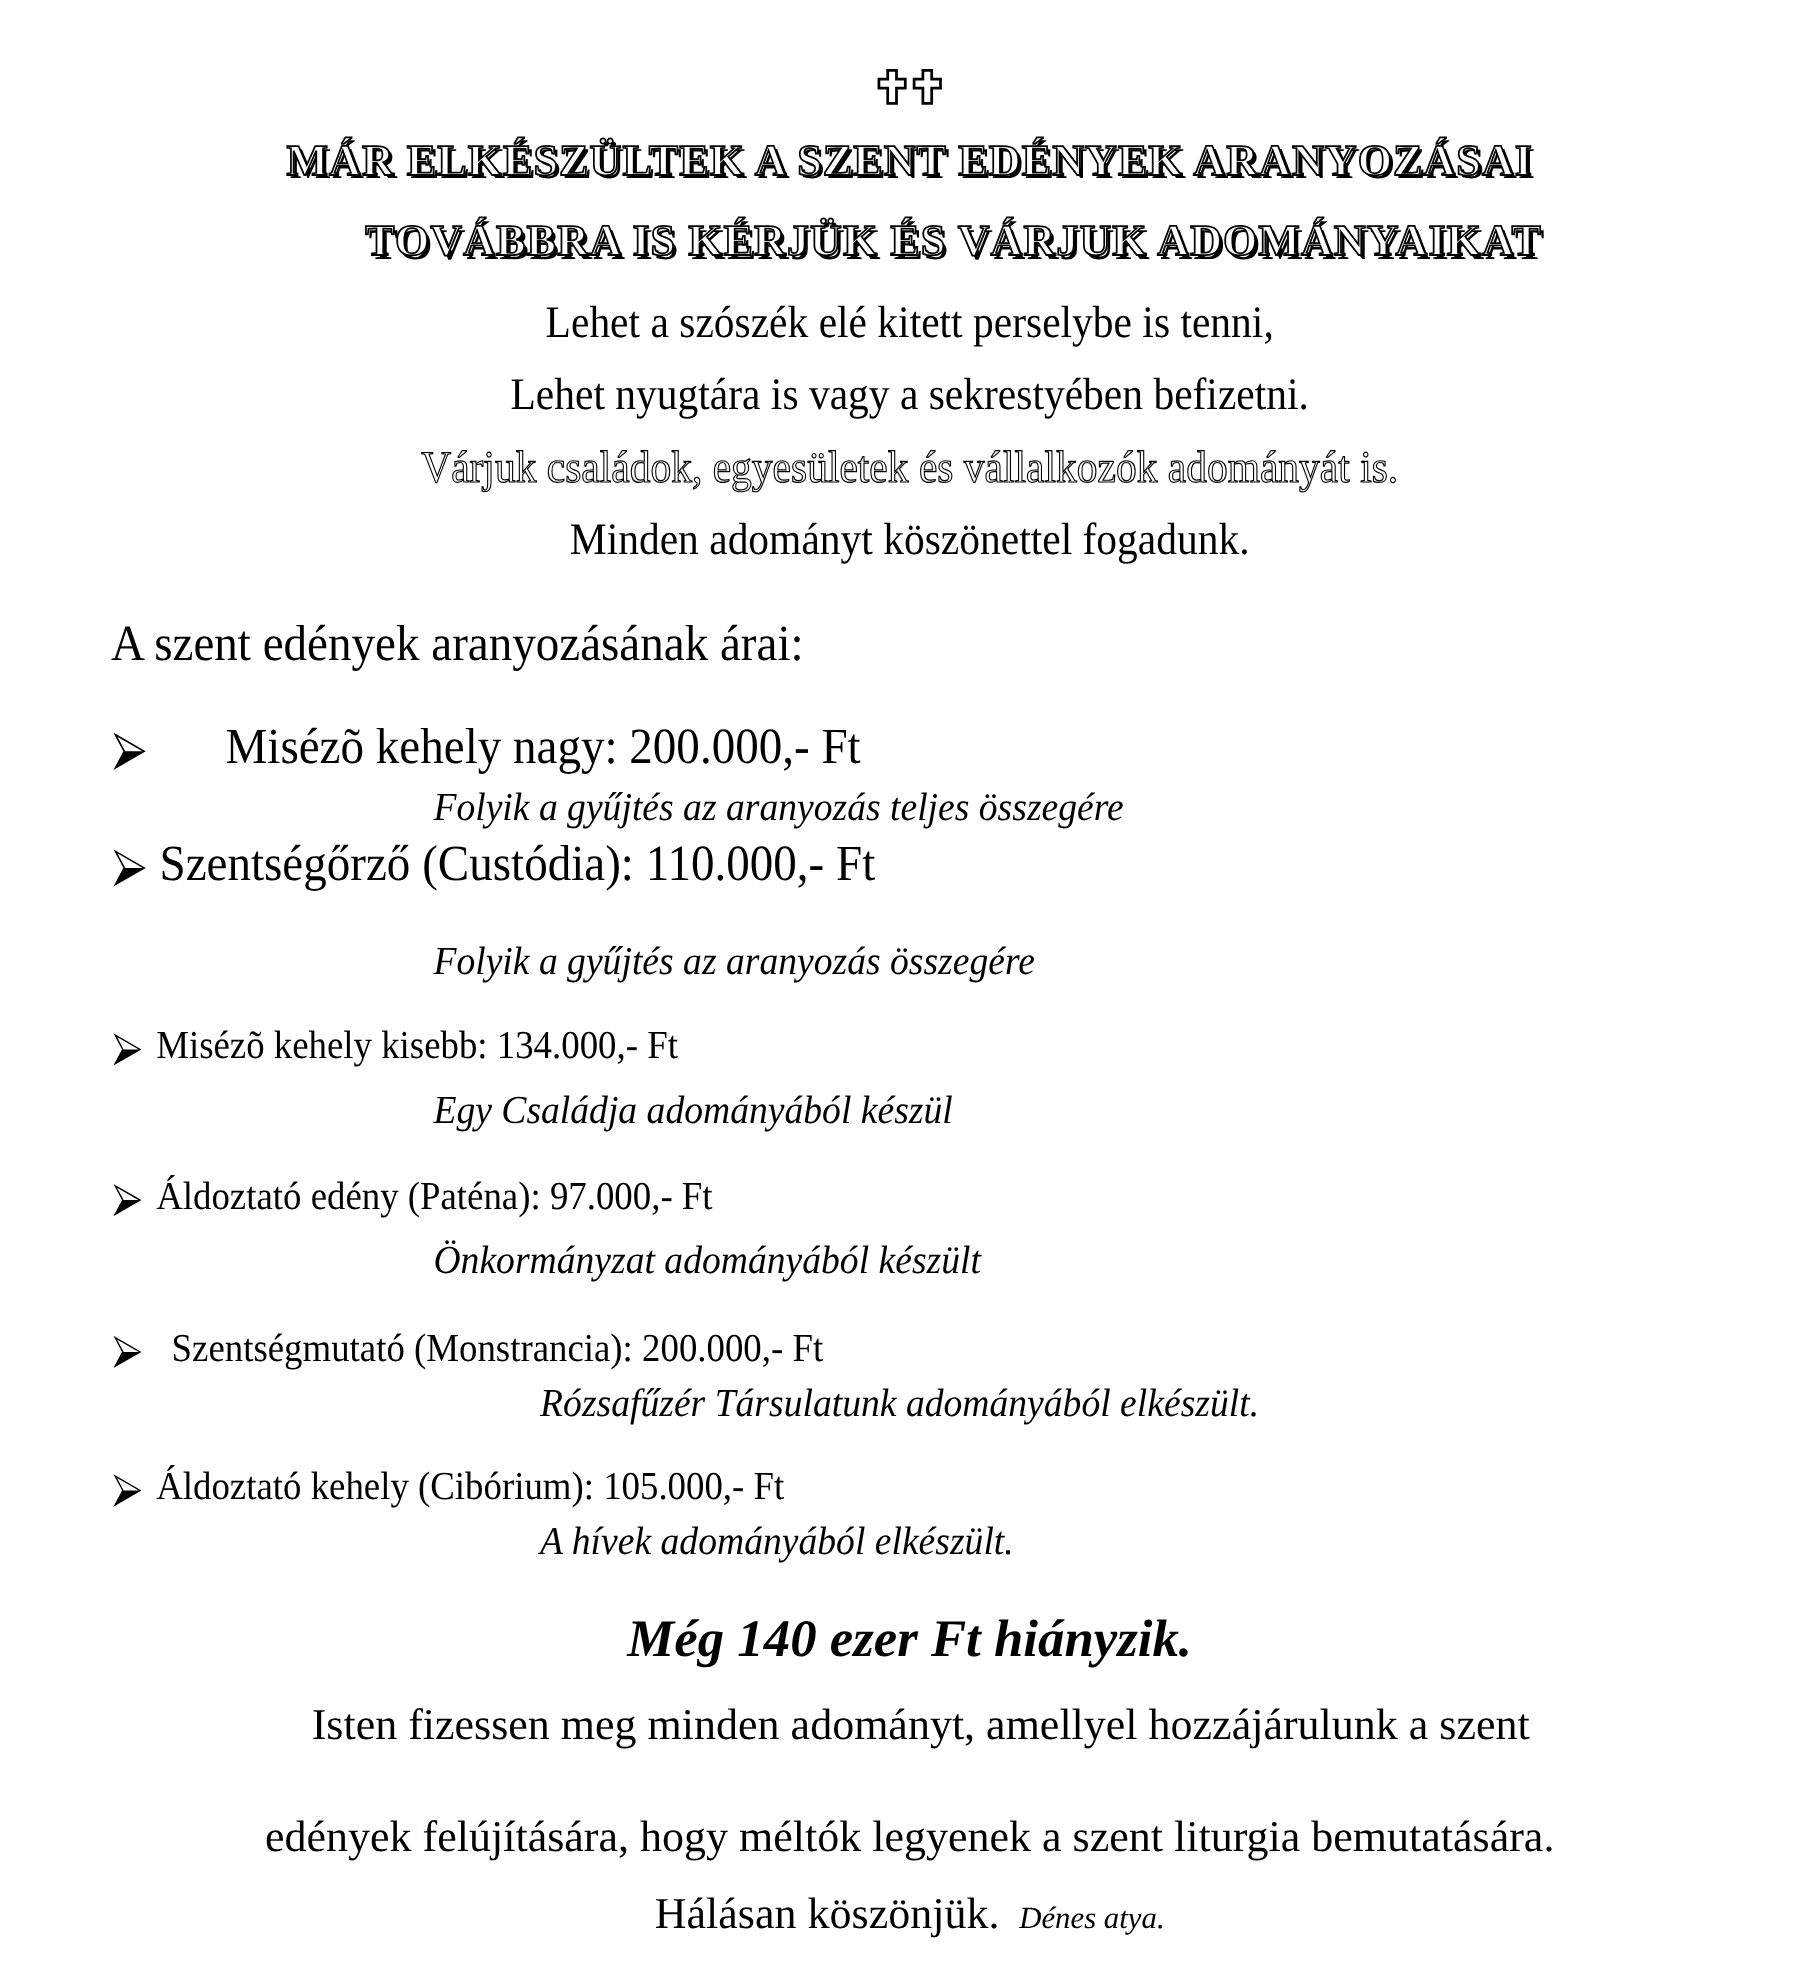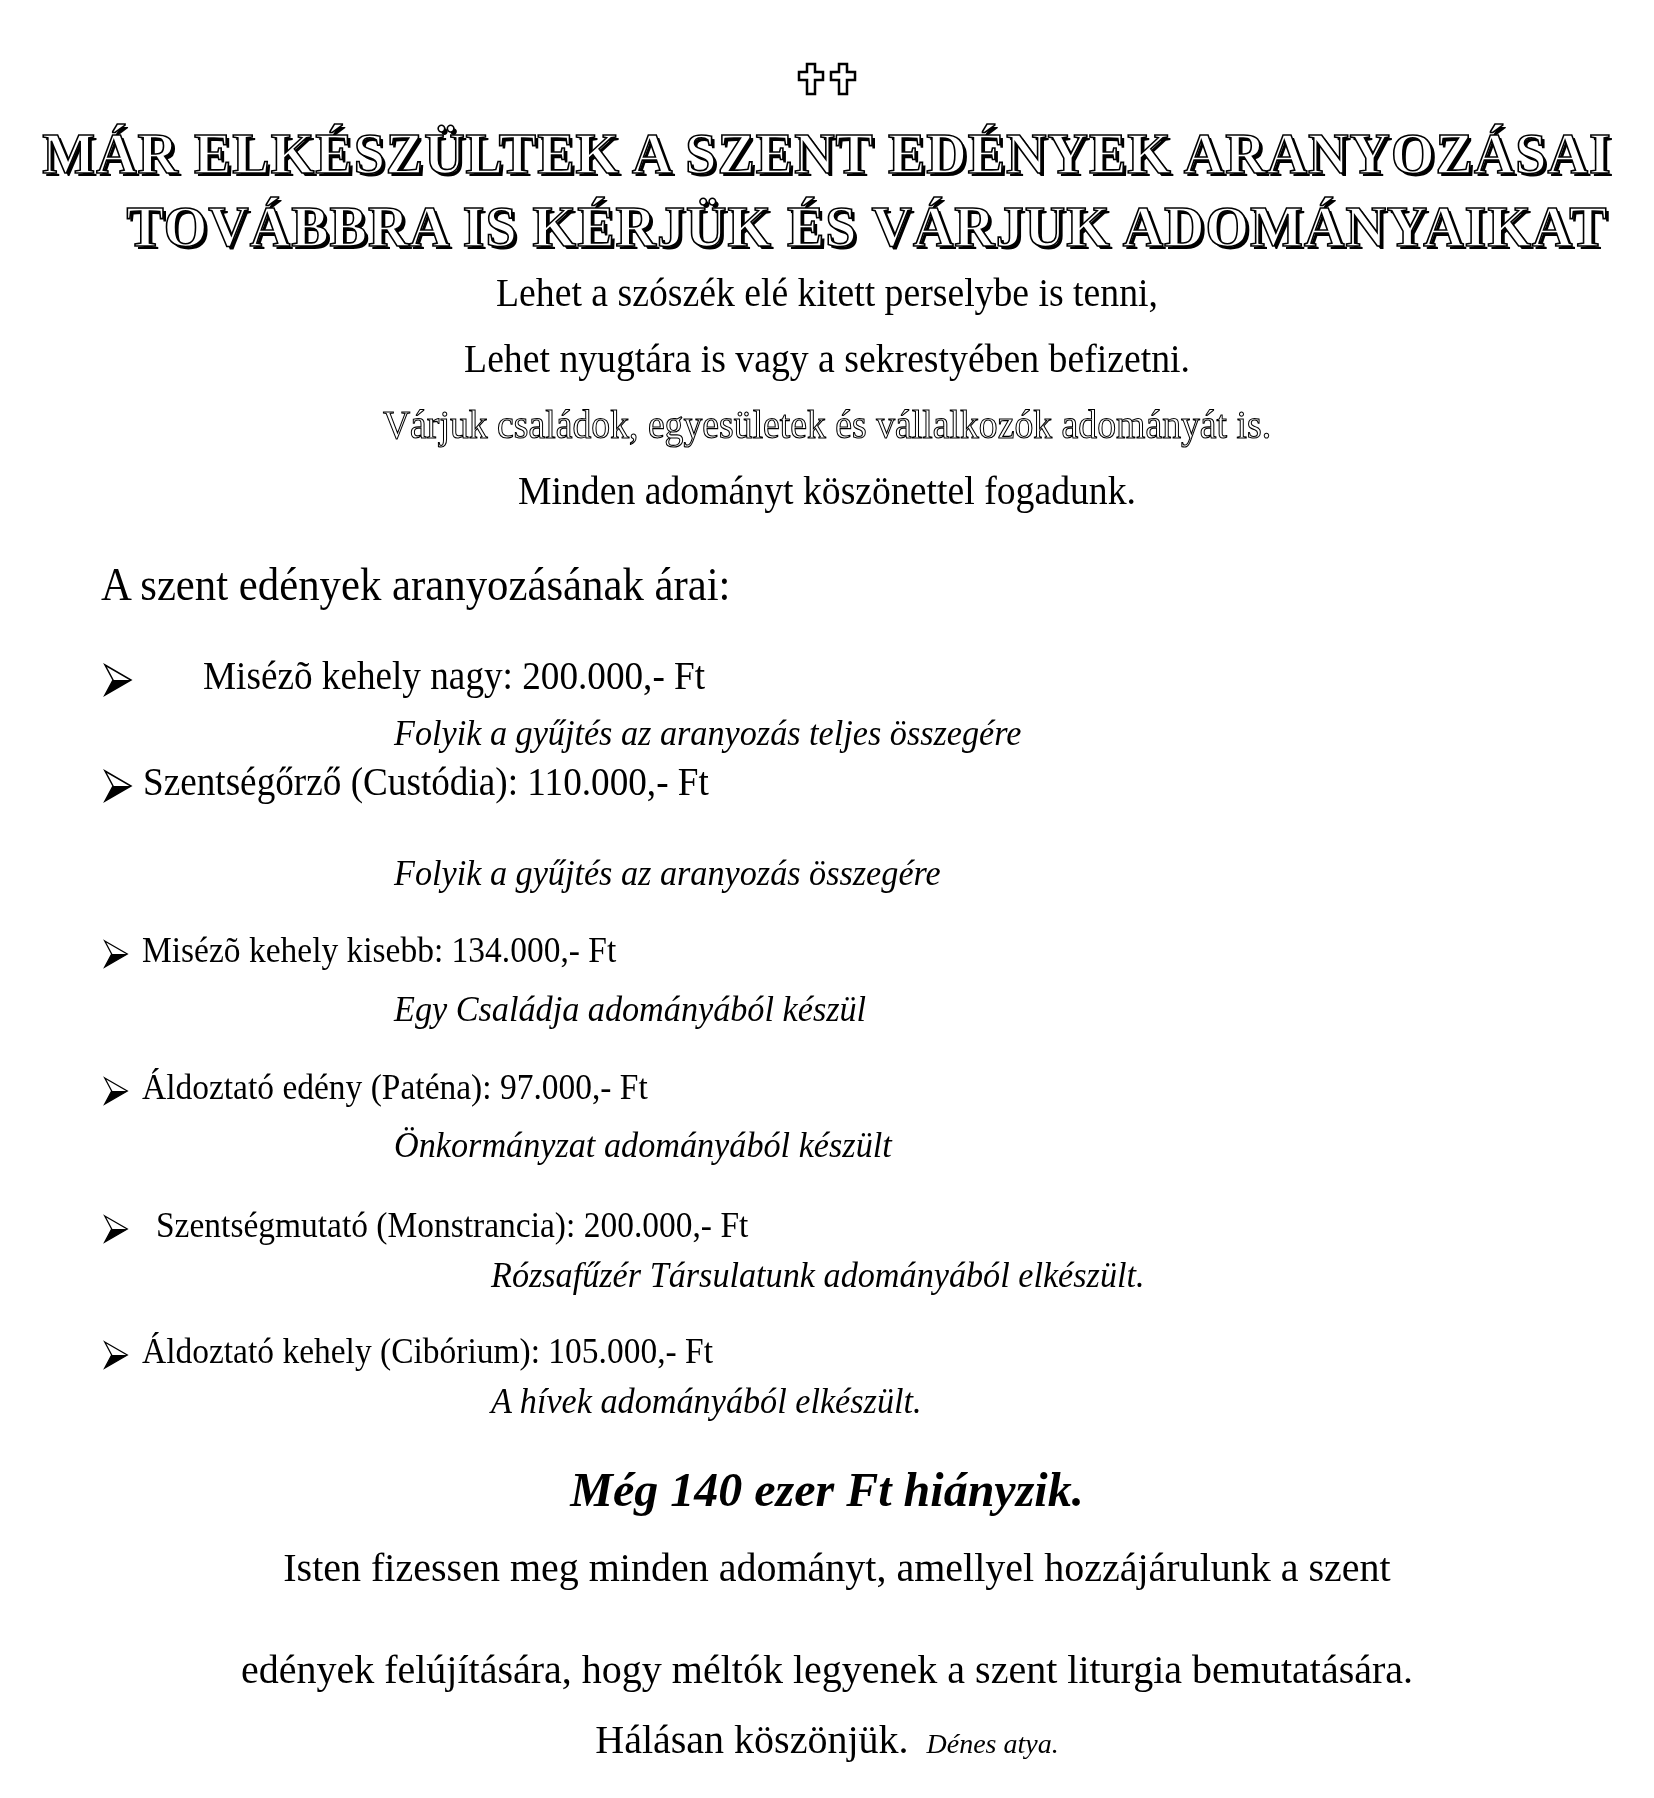--- a/index.html
+++ b/index.html
@@ -2,34 +2,34 @@
 <html><head>
 <meta charset="utf-8">
 <style>
   html, body { margin:0; padding:0; background:#ffffff; }
   body { width:1654px; height:1798px; position:relative; overflow:hidden; color:#000; font-family:"Liberation Serif", serif; }
   .abs { position:absolute; white-space:nowrap; }
   .center { left:0; width:1654px; text-align:center; }
   .crosses { top:62px; left:0; width:1654px; text-align:center; }
   .crosses svg { display:inline-block; margin:0 2px; }
   .title {
-    font-family:"Liberation Serif", serif; font-weight:bold; font-size:56px; letter-spacing:1px;
+    font-family:"Liberation Serif", serif; font-weight:bold; font-size:40px; letter-spacing:1px;
     color:#fff; -webkit-text-stroke:1.6px #000;
     text-shadow: 3px 3px 0 #000;
     font-variant: small-caps;
   }
   .title1 { top:122px; }
   .title2 { top:195px; left:40px; }
   .intro { font-size:41px; line-height:1; transform:scaleX(0.92); transform-origin:center; }
   .outlined { color:#fff; -webkit-text-stroke:1.1px #000; }
   .heading { left:101px; top:558px; font-size:46px; transform:scaleX(0.93); transform-origin:left; }
   .bullet { display:inline-block; vertical-align:middle; }
   .item { left:103px; }
   .item .label { transform-origin:left; }
-  .big { font-size:40px; }
+  .big { font-size:46px; }
   .small { font-size:36px; }
   .sub { font-style:italic; font-size:36px; transform:scaleX(0.95); transform-origin:left; }
   .missing { font-weight:bold; font-style:italic; font-size:48px; top:1462px; }
   .closing { font-size:40px; }
   .sign { font-style:italic; font-size:28px; }
 </style>
 </head>
 <body>
 
 <div class="abs crosses">

